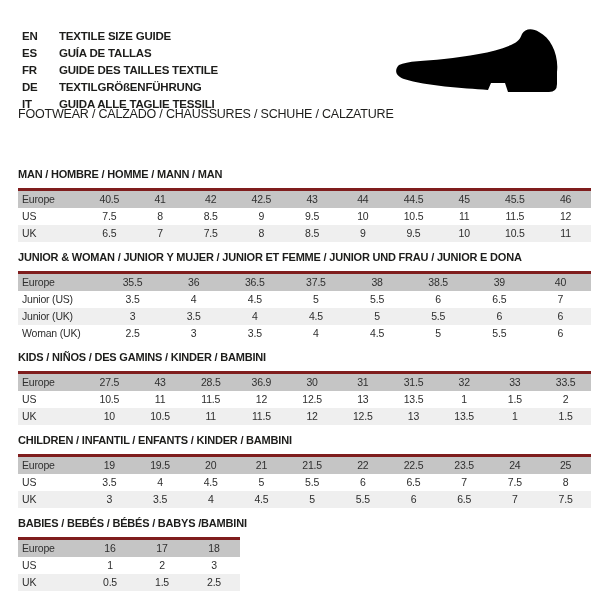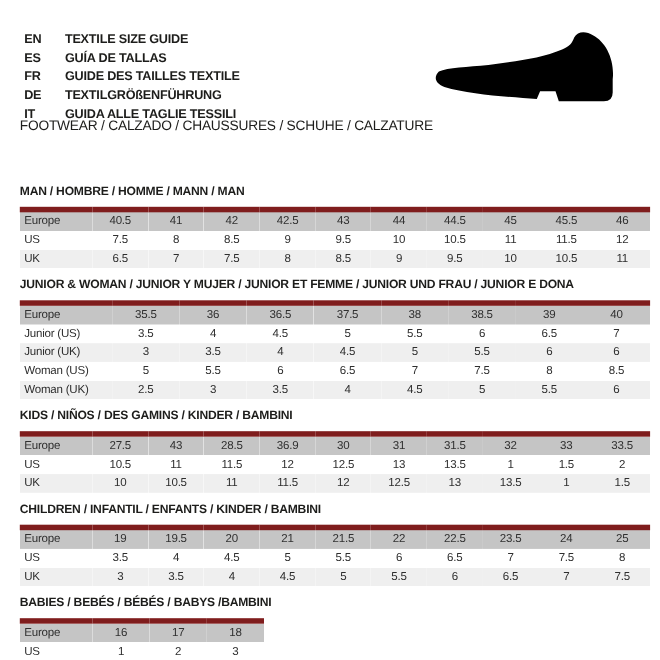--- a/index.html
+++ b/index.html
@@ -70,21 +70,21 @@
     height: 13px;
     line-height: 13px;
     font-size: 11px;
     font-weight: 700;
     letter-spacing: -0.2px;
     white-space: nowrap;
   }
   .size-table {
     border-collapse: collapse;
     table-layout: fixed;
-    border-top: 5px solid #7f1d1d;
+    border-top: 3px solid #7f1d1d;
   }
   .size-table td {
     height: 17px;
     line-height: 17px;
     padding: 0;
     font-size: 10.5px;
     letter-spacing: -0.2px;
     text-align: center;
     color: #2e2e2e;
     overflow: hidden;
@@ -227,31 +227,20 @@
             <td>3</td>
             <td>3.5</td>
             <td>4</td>
             <td>4.5</td>
             <td>5</td>
             <td>5.5</td>
             <td>6</td>
             <td>6</td>
           </tr>
           <tr>
-            <td class="label">Woman (US)</td>
-            <td>5</td>
-            <td>5.5</td>
-            <td>6</td>
-            <td>6.5</td>
-            <td>7</td>
-            <td>7.5</td>
-            <td>8</td>
-            <td>8.5</td>
-          </tr>
-          <tr>
             <td class="label">Woman (UK)</td>
             <td>2.5</td>
             <td>3</td>
             <td>3.5</td>
             <td>4</td>
             <td>4.5</td>
             <td>5</td>
             <td>5.5</td>
             <td>6</td>
           </tr>

